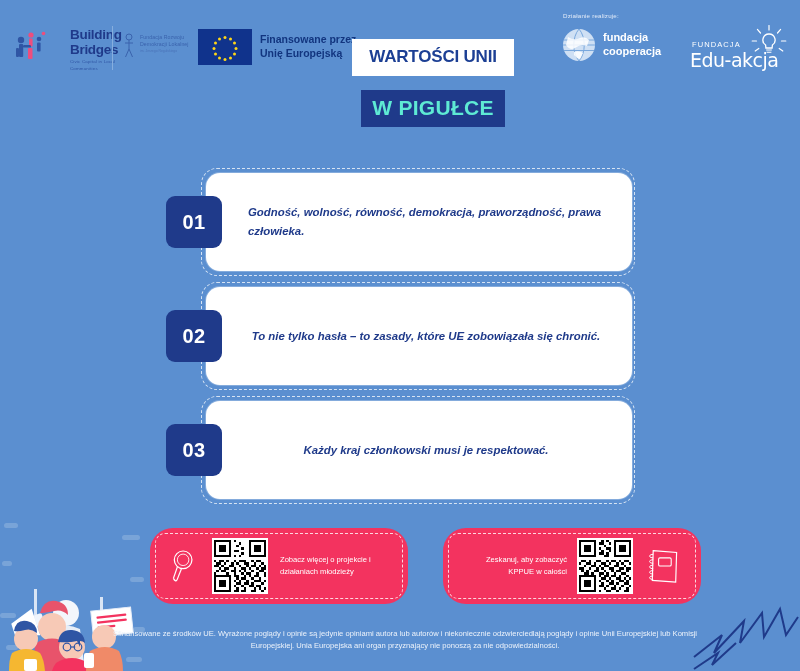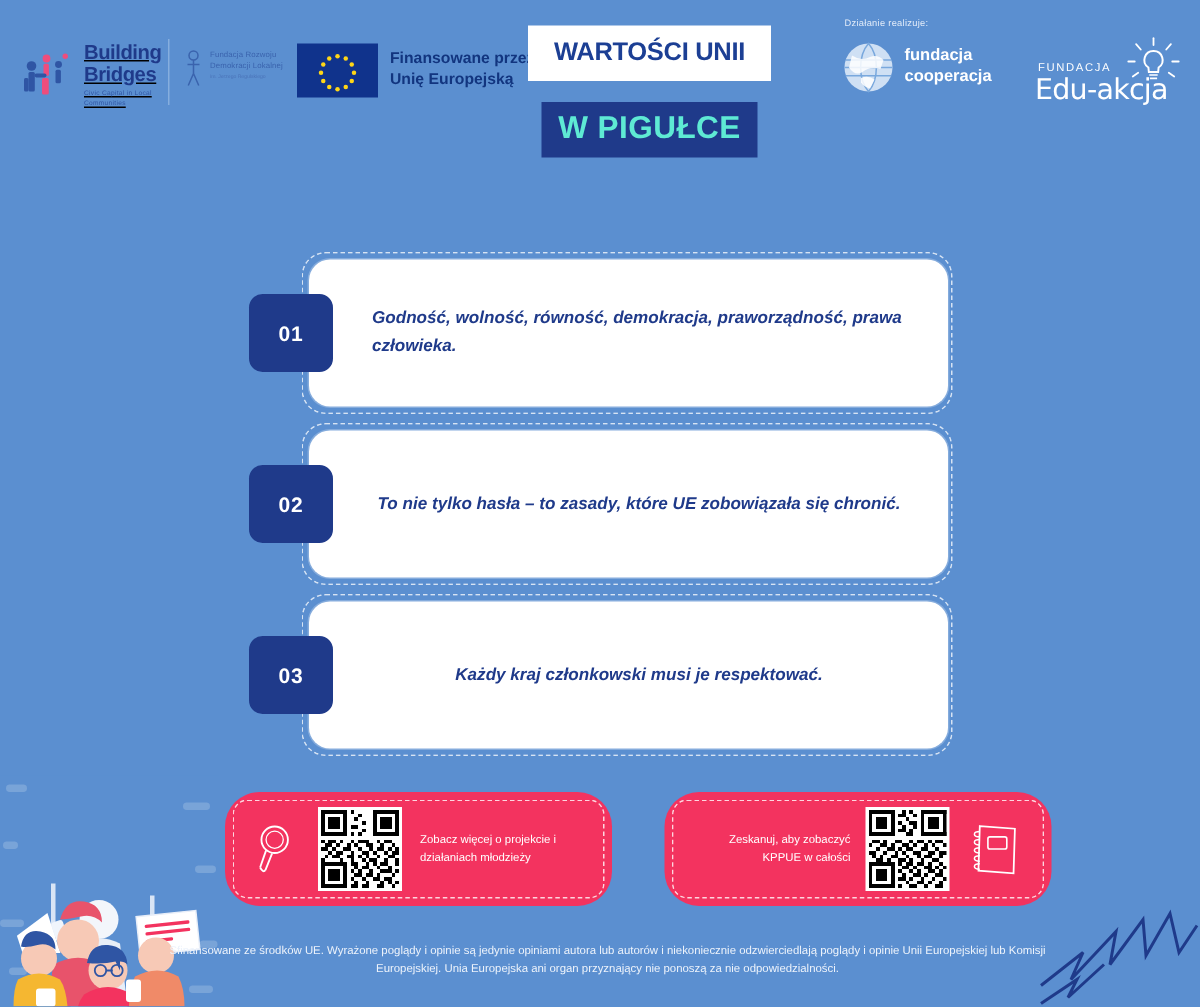--- a/index.html
+++ b/index.html
@@ -21,23 +21,22 @@
     position: absolute;
     top: 0; left: 0;
     width: 800px;
     height: 150px;
   }
 
   .logo-building-bridges {
     position: absolute;
     left: 14px; top: 28px;
     display: flex;
-    align-items: center;
-    gap: 8px;
-    text-decoration: underline;
+    align-items: flex-start;
+    gap: 22px;
   }
   .bb-mark { width: 34px; height: 36px; flex: none; }
   .bb-text { line-height: 1; }
   .bb-name {
     font-size: 13.5px;
     font-weight: bold;
     color: #1f3a8a;
     letter-spacing: -0.3px;
     display: block;
   }
@@ -103,21 +102,21 @@
   .eu-text {
     font-size: 10.5px;
     font-weight: bold;
     color: #12357f;
     line-height: 1.32;
     white-space: nowrap;
   }
 
   .title-block {
     position: absolute;
-    left: 352px; top: 17px;
+    left: 352px; top: 39px;
     width: 162px;
     text-align: center;
   }
   .title-main {
     background: #ffffff;
     color: #1c3f94;
     font-size: 17px;
     font-weight: bold;
     line-height: 1.28;
     padding: 7px 6px 8px;
@@ -205,21 +204,21 @@
     border-radius: 16px;
     box-sizing: border-box;
   }
   .card-badge {
     position: absolute;
     left: 166px; top: 28px;
     width: 56px; height: 52px;
     background: #1f3a8a;
     border-radius: 9px;
     color: #ffffff;
-    font-size: 14px;
+    font-size: 20px;
     font-weight: bold;
     display: flex;
     align-items: center;
     justify-content: center;
     letter-spacing: 0.5px;
   }
   .card-text {
     position: absolute;
     left: 240px; top: 5px;
     width: 372px; height: 98px;

